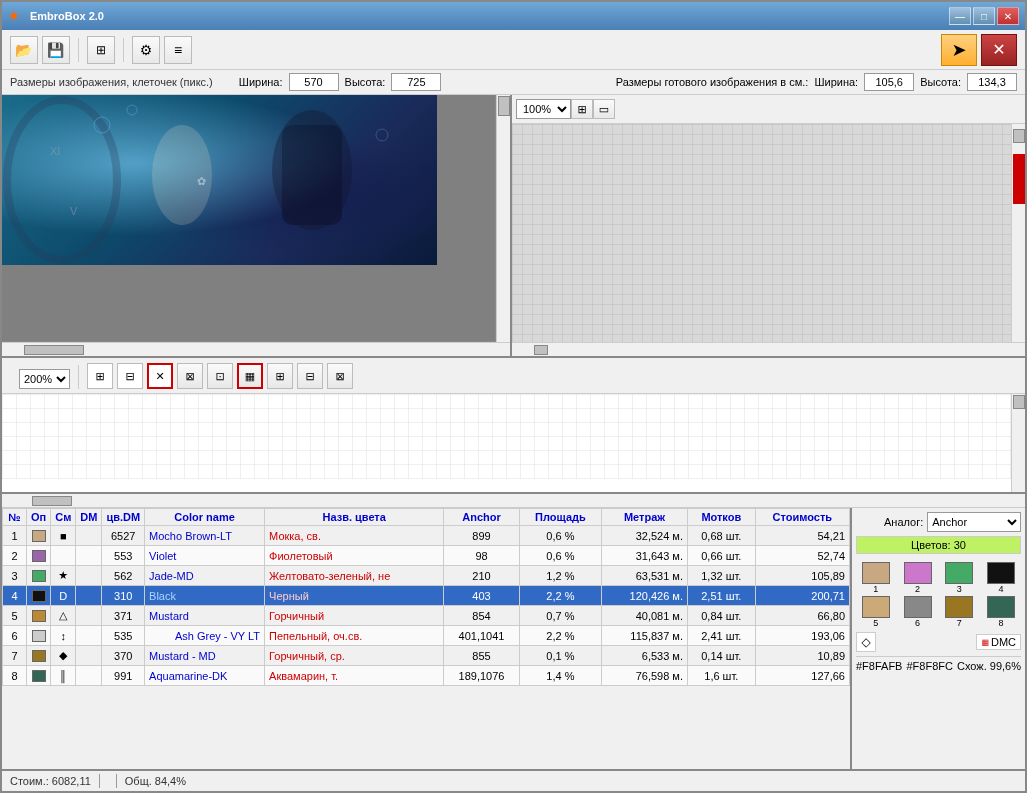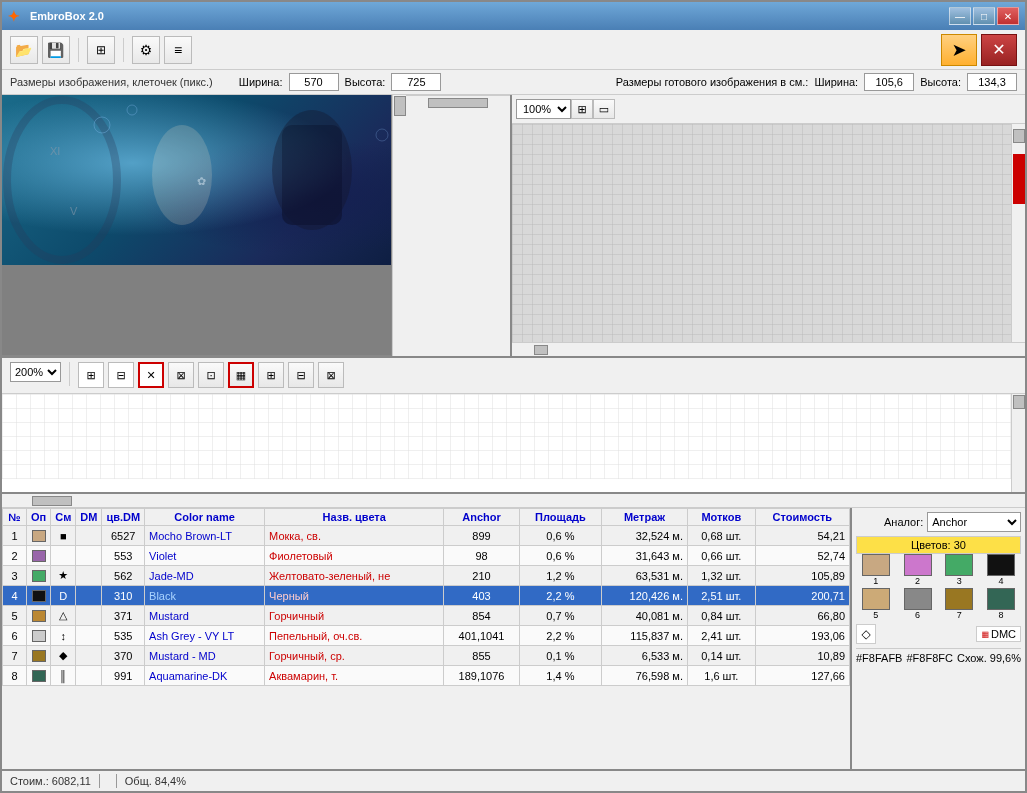--- a/index.html
+++ b/index.html
@@ -23,34 +23,34 @@
     
     
     .image-size-row { background: #f0f0f0; padding: 3px 8px; display: flex; align-items: center; gap: 6px; border-bottom: 1px solid #ccc; flex-shrink: 0; }
     .size-label { color: #333; font-size: 11px; }
     .size-input { width: 50px; height: 18px; border: 1px solid #999; background: white; padding: 0 2px; font-size: 11px; text-align: center; }
     
     
     .main-content { display: flex; flex: 1; overflow: hidden; }
     
     
-    .left-panel { width: 510px; border-right: 2px solid #888; display: flex; flex-direction: row; flex-shrink: 0; }
+    .left-panel { width: 510px; border-right: 2px solid #888; display: flex; flex-direction: column; flex-shrink: 0; }
     .image-container { flex: 1; overflow: auto; background: #c0c0c0; position: relative; border-bottom: 1px solid #888; }
     .image-scrollbar-h { height: 14px; background: #f0f0f0; border-top: 1px solid #ccc; display: flex; align-items: center; padding: 0 2px; }
     
     
     .right-panel { flex: 1; display: flex; flex-direction: column; }
     .right-top { display: flex; align-items: center; padding: 4px; gap: 0; border-bottom: 1px solid #ccc; }
     .zoom-select { height: 20px; border: 1px solid #999; background: white; font-size: 11px; padding: 0 2px; }
     .preview-area { flex: 1; background: #d8d8d8; position: relative; overflow: hidden; }
     .preview-grid { width: 100%; height: 100%; background-image: repeating-linear-gradient(#bbb 0px, transparent 1px, transparent 10px), repeating-linear-gradient(90deg, #bbb 0px, transparent 1px, transparent 10px); background-size: 10px 10px; }
     .right-scrollbar { width: 14px; background: #f0f0f0; border-left: 1px solid #ccc; position: relative; }
     
     
-    .stitch-toolbar { background: #f0f0f0; border-top: 2px solid #888; border-bottom: 1px solid #ccc; padding: 4px 8px; display: flex; align-items: flex-start; gap: 4px; height: 38px; flex-shrink: 0; }
+    .stitch-toolbar { background: #f0f0f0; border-top: 2px solid #888; border-bottom: 1px solid #ccc; padding: 4px 17px; display: flex; align-items: flex-end; gap: 4px; height: 38px; flex-shrink: 0; }
     .stitch-zoom-select { height: 20px; border: 1px solid #999; background: white; font-size: 11px; }
     
     
     .color-table-area { flex: 1; display: flex; overflow: hidden; }
     .color-table-left { flex: 1; overflow: hidden; display: flex; flex-direction: column; }
     .color-table { width: 100%; border-collapse: collapse; font-size: 11px; }
     .color-table th { background: #f0f0f0; border: 1px solid #ccc; padding: 2px 4px; text-align: center; color: #0000cc; cursor: pointer; white-space: nowrap; }
     .color-table td { border: 1px solid #ccc; padding: 1px 4px; height: 20px; white-space: nowrap; overflow: hidden; }
     .color-table tr:nth-child(even) { background: #fafafa; }
     .col-num { width: 24px; text-align: center; }
@@ -64,21 +64,21 @@
     .col-area { text-align: center; }
     .col-meters { text-align: right; }
     .col-skeins { text-align: center; }
     .col-cost { text-align: right; }
     
     
     .color-panel-right { width: 175px; border-left: 2px solid #888; background: #f0f0f0; display: flex; flex-direction: column; padding: 4px; flex-shrink: 0; }
     .analog-row { display: flex; align-items: center; gap: 4px; margin-bottom: 4px; margin-left: 28px; }
     .analog-label { font-size: 11px; }
     .analog-select { flex: 1; height: 20px; border: 1px solid #999; background: white; font-size: 11px; }
-    .colors-count { text-align: center; font-size: 11px; margin-bottom: 0; border: 1px solid #ccc; background: #fde047; padding: 2px; }
+    .colors-count { text-align: center; font-size: 11px; margin-bottom: 8px; border: 1px solid #ccc; background: #bef264; padding: 2px; }
     .color-swatches-grid { display: grid; grid-template-columns: repeat(4, 1fr); gap: 2px; margin-bottom: 4px; }
     .swatch-item { display: flex; flex-direction: column; align-items: center; }
     .swatch-box { width: 28px; height: 22px; border: 1px solid #666; cursor: pointer; }
     .swatch-num { font-size: 9px; text-align: center; }
     .diamond-btn { width: 20px; height: 20px; border: 1px solid #ccc; background: white; cursor: pointer; display: flex; align-items: center; justify-content: center; font-size: 12px; }
     
     
     .status-bar { background: #f0f0f0; border-top: 2px solid #888; height: 22px; display: flex; align-items: center; padding: 0 8px; font-size: 11px; color: #333; flex-shrink: 0; }
     .status-sep { width: 1px; height: 14px; background: #999; margin: 0 8px; }
 
@@ -338,21 +338,21 @@
     <td class="col-cost">66,80</td>
   </tr>
               <tr>
     <td class="col-num">6</td>
     <td class="col-op">
       <span style="display:inline-block; width:14px; height:12px; background:#cccccc; border:1px solid #666; vertical-align:middle;"></span>
     </td>
     <td class="col-sym">↕</td>
     <td class="col-dm"></td>
     <td class="col-dmc">535</td>
-    <td class="col-colorname" style="color:#0000cc;">Ash Grey - VY LT</td>
+    <td class="col-colorname" style="color:#0000cc;text-align:right;">Ash Grey - VY LT</td>
     <td class="col-nazcvet" style="color:#cc0000;">Пепельный, оч.св.</td>
     <td class="col-anchor">401,1041</td>
     <td class="col-area">2,2 %</td>
     <td class="col-meters">115,837 м.</td>
     <td class="col-skeins">2,41 шт.</td>
     <td class="col-cost">193,06</td>
   </tr>
               <tr>
     <td class="col-num">7</td>
     <td class="col-op">

